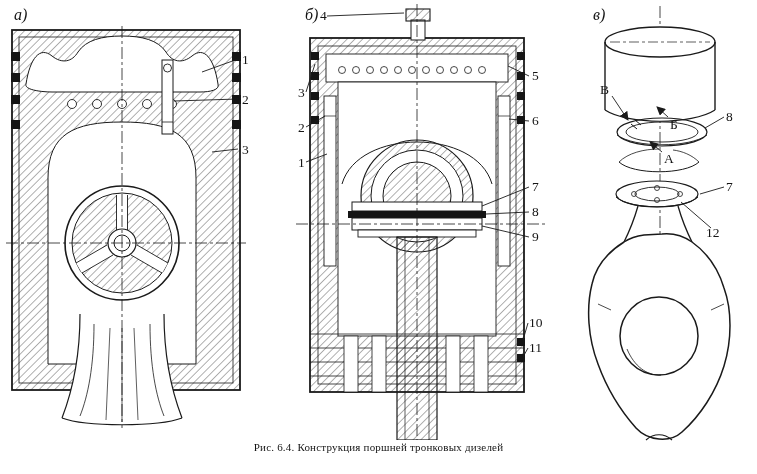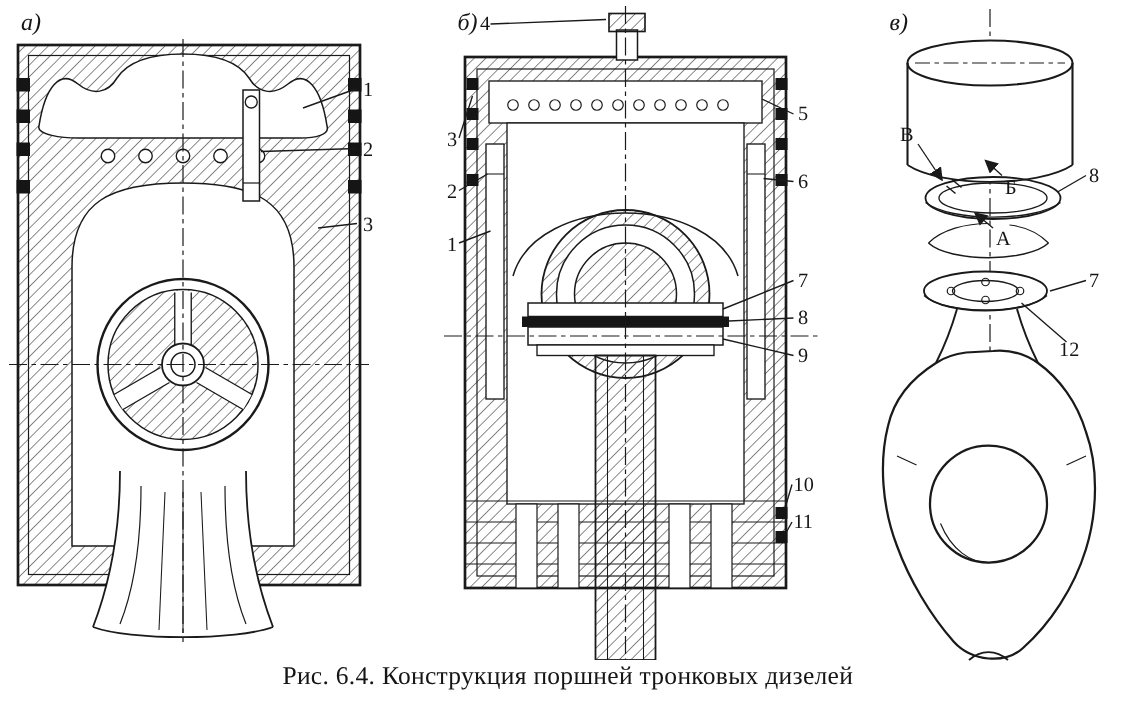--- a/index.html
+++ b/index.html
@@ -1,21 +1,21 @@
 <!DOCTYPE html>
 <html><head>
 <meta charset="utf-8">
 <style>
   * { margin:0; padding:0; box-sizing:border-box; }
   html,body { background:#ffffff; }
   body { font-family:"Liberation Serif", serif; }
   .stage { position:relative; width:757px; height:474px; background:#fff; overflow:hidden; }
   .panel-svg { position:absolute; }
   .caption { position:absolute; left:0; right:0; top:441px; text-align:center;
-             font-size:17px; color:#151515; letter-spacing:0.2px;
+             font-size:11px; color:#151515; letter-spacing:0.2px;
              font-family:"Liberation Serif", serif; }
   svg text { font-family:"Liberation Serif", serif; fill:#151515; }
   .panel-label { font-style:italic; font-size:16px; }
   .callout-num { font-size:13.5px; }
 </style>
 </head>
 <body>
 
 <div class="stage">
 

